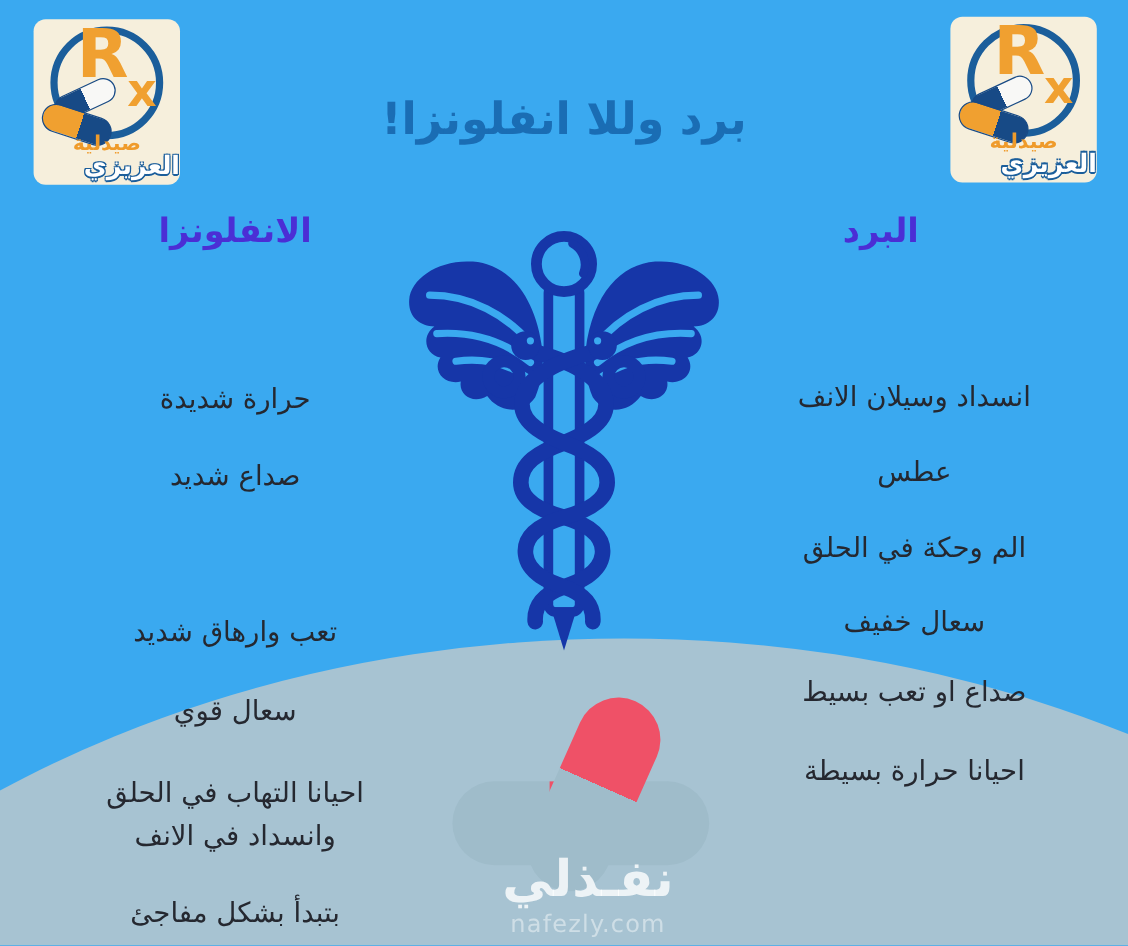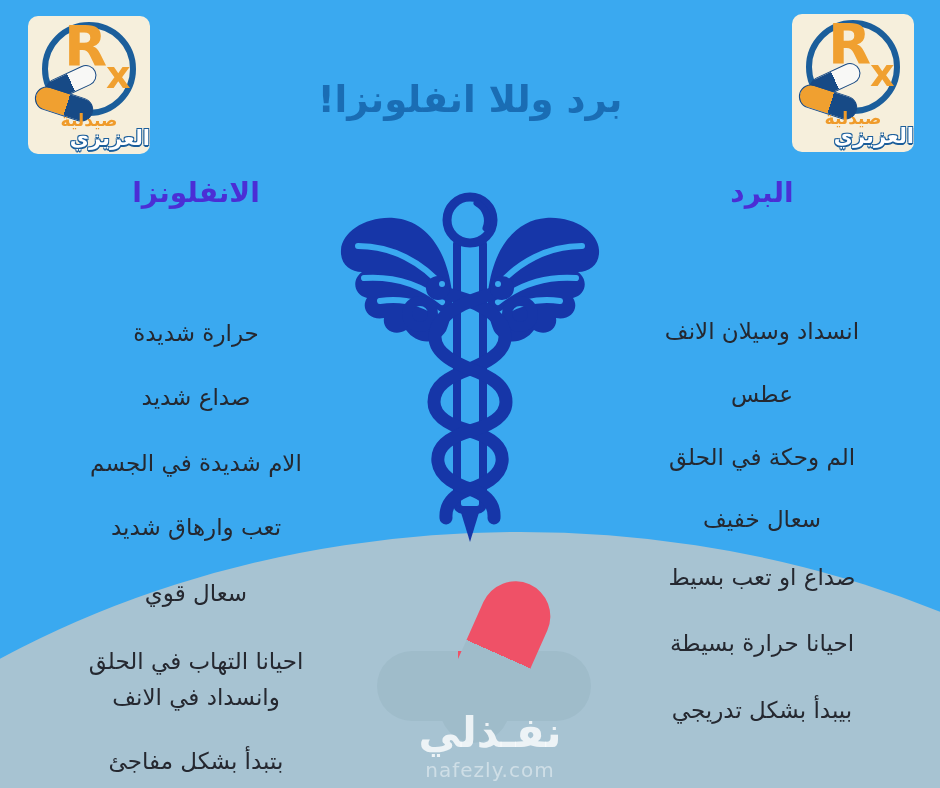--- a/index.html
+++ b/index.html
@@ -16,21 +16,21 @@
   .title{
     position:absolute;left:0;right:0;top:78px;text-align:center;
     font-size:37px;font-weight:bold;color:#1a6db4;direction:rtl;z-index:5;
   }
   
   .colhead{
     position:absolute;width:300px;text-align:center;top:176px;
     font-size:28px;font-weight:bold;color:#4b2ed5;direction:rtl;z-index:5;
   }
   .colhead.left{left:46px;}
-  .colhead.right{left:612px;}
+  .colhead.right{left:584px;}
   
   .sym{
     position:absolute;width:300px;text-align:center;
     font-size:23px;color:#252830;direction:rtl;white-space:pre-line;
     line-height:1.55;z-index:5;margin-top:44px;
   }
   .sym.l{left:46px;}
   .sym.r{left:612px;}
   
   .caduceus{position:absolute;left:330px;top:188px;width:280px;height:372px;z-index:2;}
@@ -123,35 +123,33 @@
     <div class="l2">العزيزي</div>
   </div>
 
   <div class="title" dir="rtl">برد وللا انفلونزا!</div>
 
   <div class="colhead left" dir="rtl">الانفلونزا</div>
   <div class="colhead right" dir="rtl">البرد</div>
 
   <div class="sym l" style="top:272px" dir="rtl">حرارة شديدة</div>
   <div class="sym l" style="top:336px" dir="rtl">صداع شديد</div>
-  <div class="sym l" style="top:402px" dir="rtl">الام شديدة في الجسم</div>
   <div class="sym l" style="top:466px" dir="rtl">تعب وارهاق شديد</div>
   <div class="sym l" style="top:532px" dir="rtl">سعال قوي</div>
   <div class="sym l" style="top:600px" dir="rtl">احيانا التهاب في الحلق
 وانسداد في الانف</div>
   <div class="sym l" style="top:700px" dir="rtl">بتبدأ بشكل مفاجئ
 وسريع</div>
 
   <div class="sym r" style="top:270px" dir="rtl">انسداد وسيلان الانف</div>
   <div class="sym r" style="top:333px" dir="rtl">عطس</div>
   <div class="sym r" style="top:396px" dir="rtl">الم وحكة في الحلق</div>
   <div class="sym r" style="top:458px" dir="rtl">سعال خفيف</div>
   <div class="sym r" style="top:516px" dir="rtl">صداع او تعب بسيط</div>
   <div class="sym r" style="top:582px" dir="rtl">احيانا حرارة بسيطة</div>
-  <div class="sym r" style="top:649px" dir="rtl">بيبدأ بشكل تدريجي</div>
 
   <div class="caduceus">
     <svg viewBox="0 0 280 372" width="280" height="372" xmlns="http://www.w3.org/2000/svg">
 
       <g id="wingL">
         <path fill="#1636a8" d="M122,104 C116,56 92,32 64,30 C36,28 12,44 11,62
                  C10,76 20,84 32,84 C21,92 24,107 37,110 C30,121 40,133 54,130
                  C52,141 64,149 76,142 C86,156 106,158 116,143
                  C121,131 123,120 122,104 Z"></path>
         <path stroke="#3aa9f0" stroke-width="6" fill="none" stroke-linecap="round" d="M114,100 C92,74 62,58 28,58"></path>

